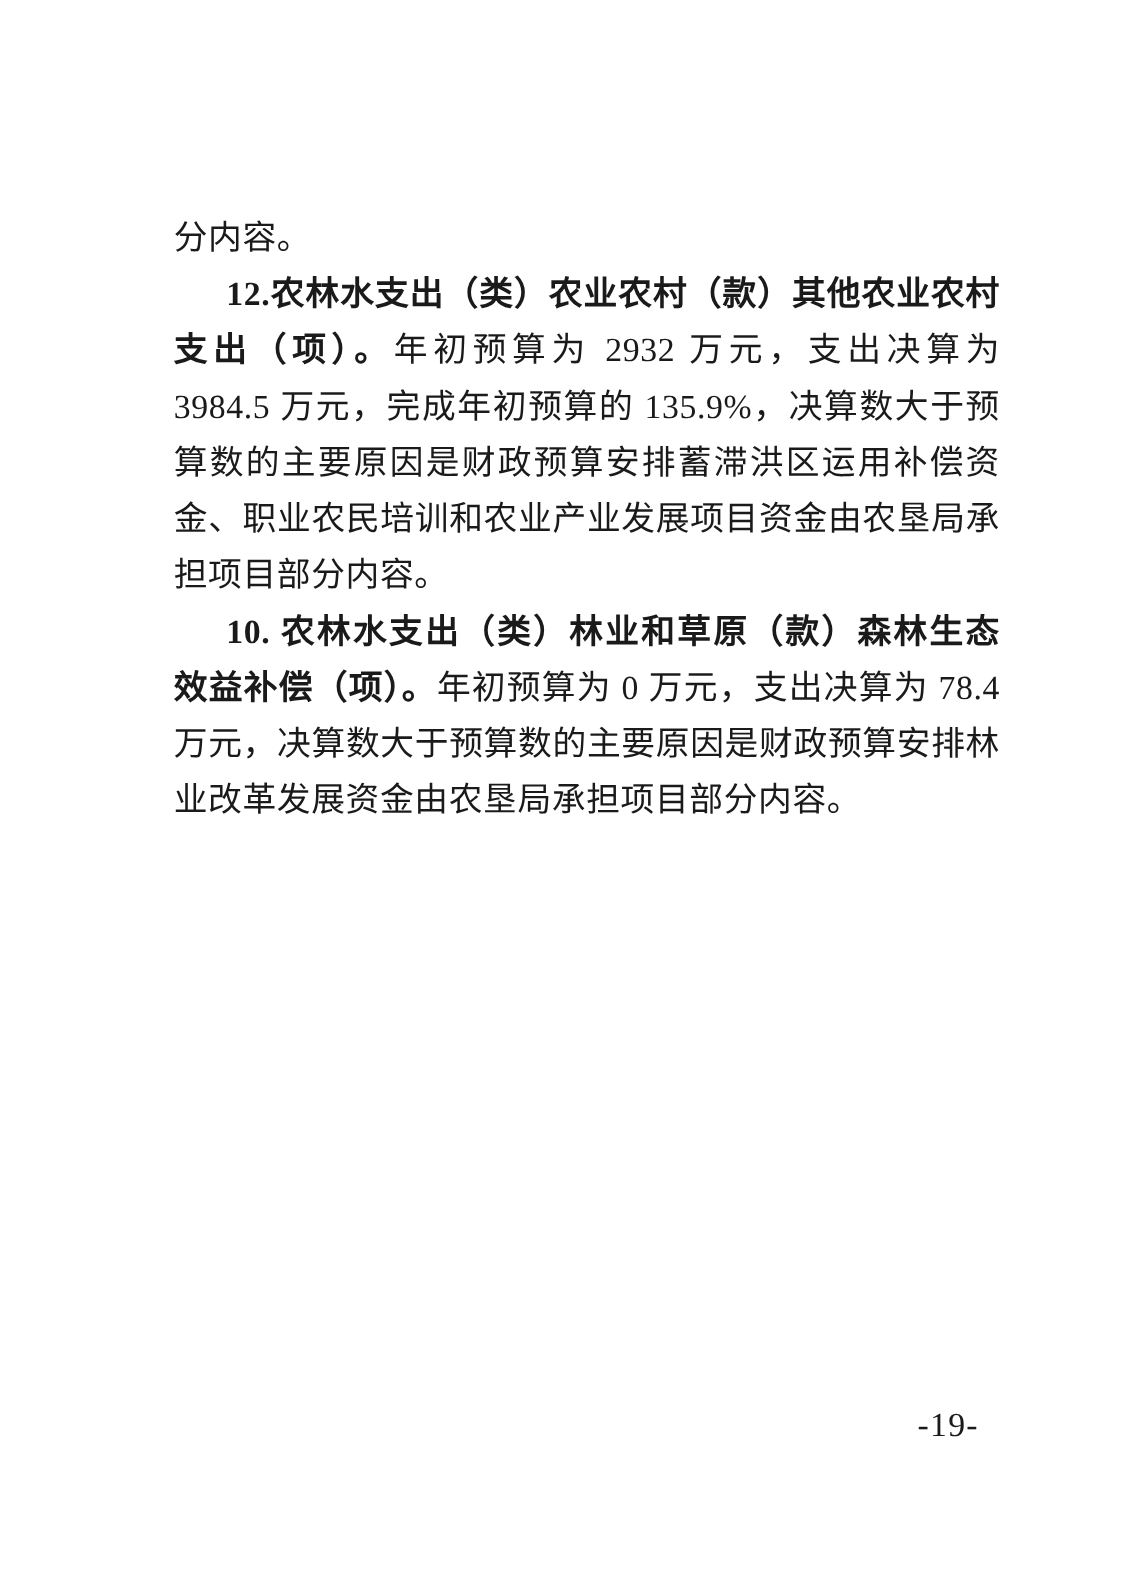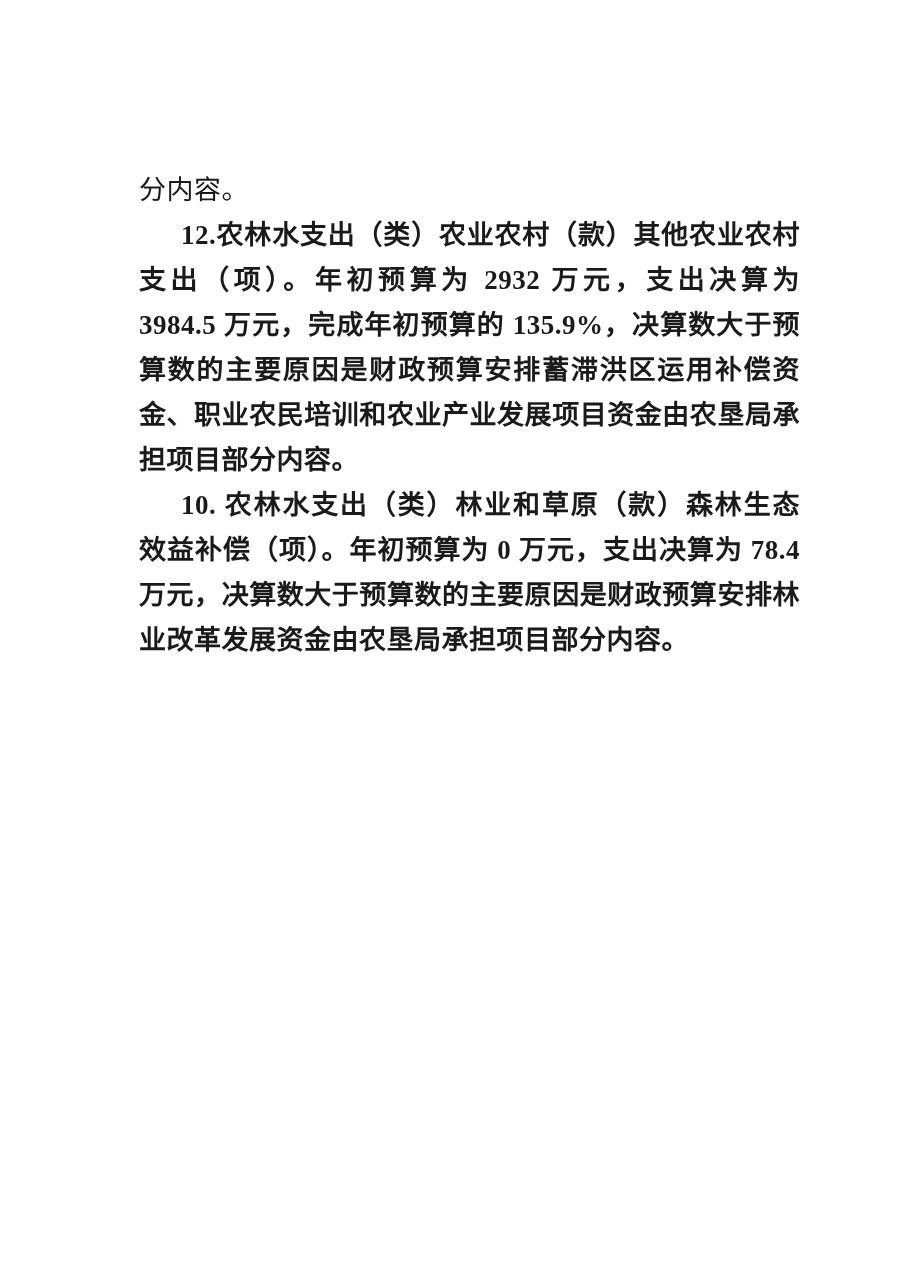--- a/index.html
+++ b/index.html
@@ -38,21 +38,21 @@
     text-indent: 42px;
   }
   p.item-last {
     
     text-align-last: justify;
   }
   .item-heading {
     font-weight: bold;
   }
   .item-body {
-    font-weight: bold;
+    font-weight: normal;
   }
   .page-number {
     position: absolute;
     left: 122px;
     top: 1118px;
     width: 661px;
     height: 45px;
     line-height: 45px;
     text-align: right;
     font-size: 27px;
@@ -70,14 +70,15 @@
 
     <p class="item"><span class="item-heading">12.农林水支出（类）农业农村（款）其他农业农村支出（项）。</span><span class="item-body">年初预算为 2932 万元，支出决算为 3984.5 万元，完成年初预算的 135.9%，决算数大于预算数的主要原因是财政预算安排蓄滞洪区运用补偿资金、职业农民培训和农业产业发展项目资金由农垦局承担项目部分内容。</span></p>
 
 
     <p class="item"><span class="item-heading">10. 农林水支出（类）林业和草原（款）森林生态效益补偿（项）。</span><span class="item-body">年初预算为 0 万元，支出决算为 78.4 万元，决算数大于预算数的主要原因是财政预算安排林业改革发展资金由农垦局承担项目部分内容。</span></p>
 
 
 
   </div>
 
+  <div class="page-number">-19-</div>
 
 </div>
 
 </body></html>

